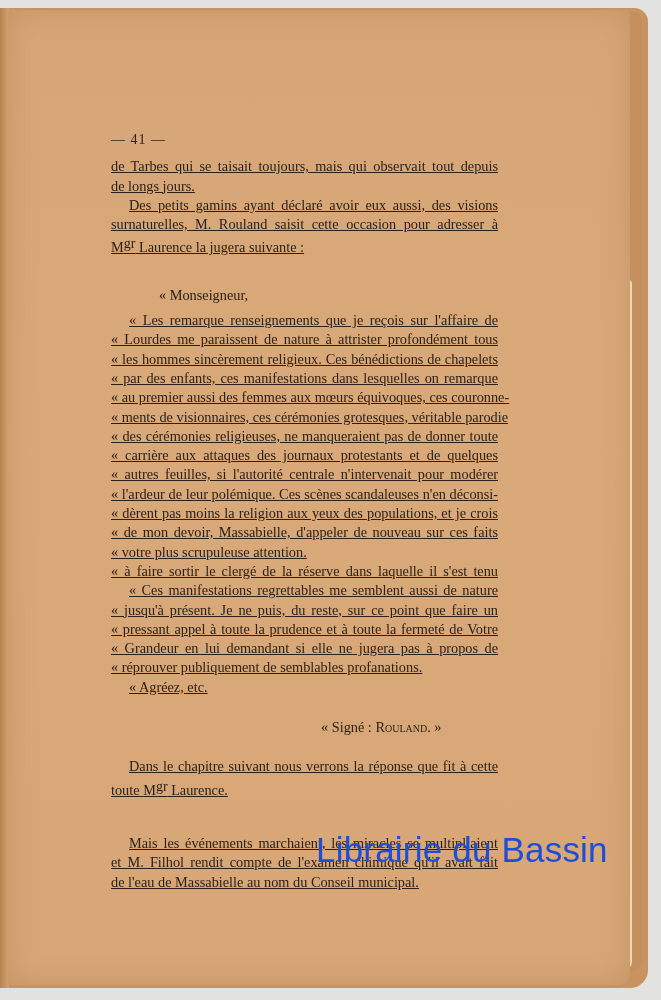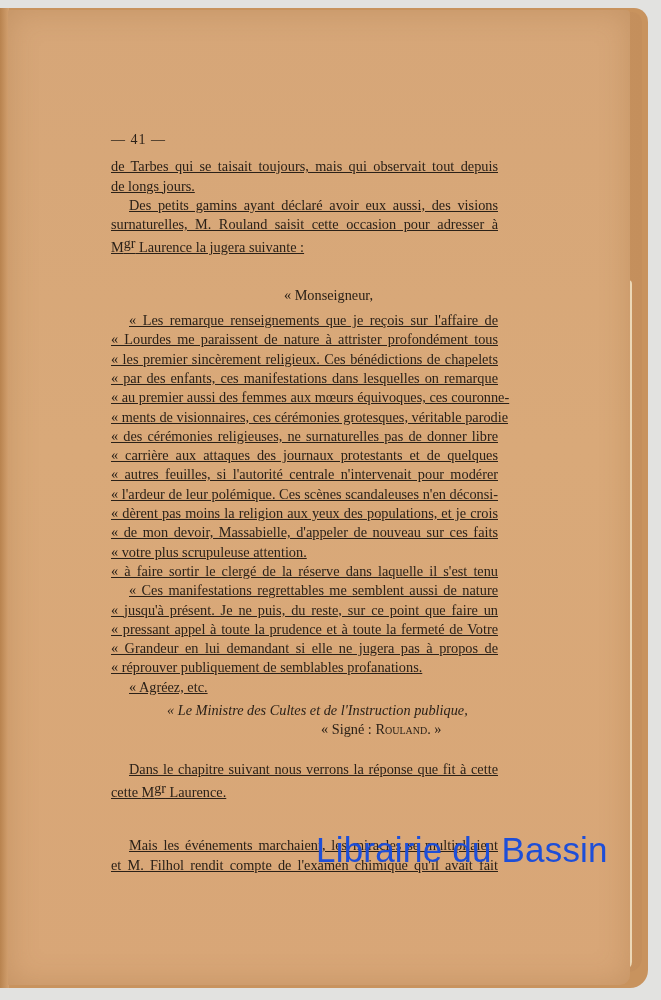--- a/index.html
+++ b/index.html
@@ -39,23 +39,23 @@
     font-family:"Liberation Serif", "DejaVu Serif", serif;
     font-size:14.3px;
     line-height:19.3px;
   }
   .page-number {
     font-size:14px; margin-bottom:8px; letter-spacing:1px;
   }
   .line { display:block; text-align:justify; text-align-last:justify; white-space:nowrap;text-decoration:underline; }
   .line.last { text-align-last:left; }
   .indent { text-indent:18px; }
-  .salutation { margin:28px 0 6px 48px;text-align:center; }
+  .salutation { margin:28px 0 6px 48px; }
   .sig-title { font-style:italic; margin-left:56px; margin-top:4px; }
-  .sig-signed { margin-left:210px; margin-top:0; }
+  .sig-signed { margin-left:210px; margin-top:21px; }
   .smallcaps { font-variant:small-caps; }
   .para-gap { height:20px; }
   .para-gap-big { height:34px; }
   .watermark {
     position:absolute; left:316px; top:830px;
     font-family:"Liberation Sans", "DejaVu Sans", sans-serif;
     font-size:35px; color:#1a5ff0; letter-spacing:0.2px;
     white-space:nowrap;
   }
   sup.mgr { font-size:14px; vertical-align:4px;margin-top:18px; }
@@ -81,55 +81,55 @@
     <span class="line indent">Des petits gamins ayant déclaré avoir eux aussi, des visions</span>
     <span class="line">surnaturelles, M. Rouland saisit cette occasion pour adresser à</span>
     <span class="line last"><span>M<sup class="mgr">gr</sup></span><span> Laurence la jugera suivante :</span></span>
   </div>
 
   <div class="salutation">« Monseigneur,</div>
 
   <div>
     <span class="line indent">« Les remarque renseignements que je reçois sur l'affaire de</span>
     <span class="line">« Lourdes me paraissent de nature à attrister profondément tous</span>
-    <span class="line">« les premier sincèrement religieux. Ces bénédictions de chapelets</span>
+    <span class="line">« les hommes sincèrement religieux. Ces bénédictions de chapelets</span>
     <span class="line">« par des enfants, ces manifestations dans lesquelles on remarque</span>
     <span class="line">« au premier aussi des femmes aux mœurs équivoques, ces couronne-</span>
     <span class="line">« ments de visionnaires, ces cérémonies grotesques, véritable parodie</span>
-    <span class="line">« des cérémonies religieuses, ne surnaturelles pas de donner libre</span>
+    <span class="line">« des cérémonies religieuses, ne manqueraient pas de donner toute</span>
     <span class="line">« carrière aux attaques des journaux protestants et de quelques</span>
     <span class="line">« autres feuilles, si l'autorité centrale n'intervenait pour modérer</span>
     <span class="line">« l'ardeur de leur polémique. Ces scènes scandaleuses n'en déconsi-</span>
     <span class="line">« dèrent pas moins la religion aux yeux des populations, et je crois</span>
     <span class="line">« de mon devoir, Massabielle, d'appeler de nouveau sur ces faits</span>
     <span class="line last">« votre plus scrupuleuse attention.</span>
   </div>
 
   <div>
     <span class="line">« à faire sortir le clergé de la réserve dans laquelle il s'est tenu</span>
     <span class="line indent">« Ces manifestations regrettables me semblent aussi de nature</span>
     <span class="line">« jusqu'à présent. Je ne puis, du reste, sur ce point que faire un</span>
     <span class="line">« pressant appel à toute la prudence et à toute la fermeté de Votre</span>
     <span class="line">« Grandeur en lui demandant si elle ne jugera pas à propos de</span>
     <span class="line last">« réprouver publiquement de semblables profanations.</span>
   </div>
 
   <div class="line last indent">« Agréez, etc.</div>
 
-  <div class="sig-title">« Le Ministre des Cultes et de l'Instruction publique,</div>
   <div class="sig-signed"><span>« Signé : </span><span class="smallcaps">Rouland</span><span>. »</span></div>
 
   <div class="para-gap"></div>
 
   <div>
     <span class="line indent">Dans le chapitre suivant nous verrons la réponse que fit à cette</span>
-    <span class="line last"><span>cette </span><span>M<sup class="mgr">gr</sup></span><span> Laurence.</span></span>
+    <span class="line last"><span>toute </span><span>M<sup class="mgr">gr</sup></span><span> Laurence.</span></span>
   </div>
 
   <div class="para-gap-big"></div>
 
   <div>
     <span class="line indent">Mais les événements marchaient, les miracles se multipliaient</span>
     <span class="line">et M. Filhol rendit compte de l'examen chimique qu'il avait fait</span>
+    <span class="line last">de l'eau de Massabielle au nom du Conseil municipal.</span>
   </div>
 </div>
 
 <div class="watermark" style="color: #1d4ed8;">Librairie du Bassin</div>
 
 </body></html>

